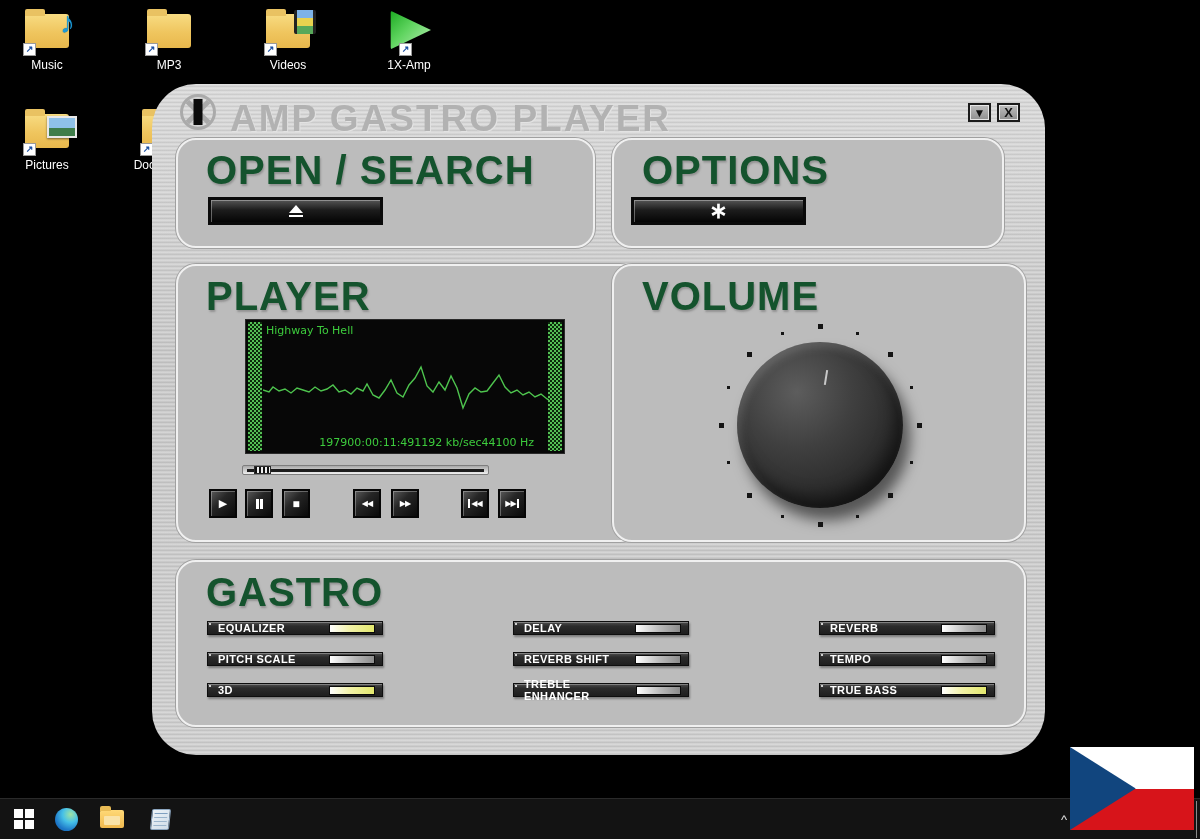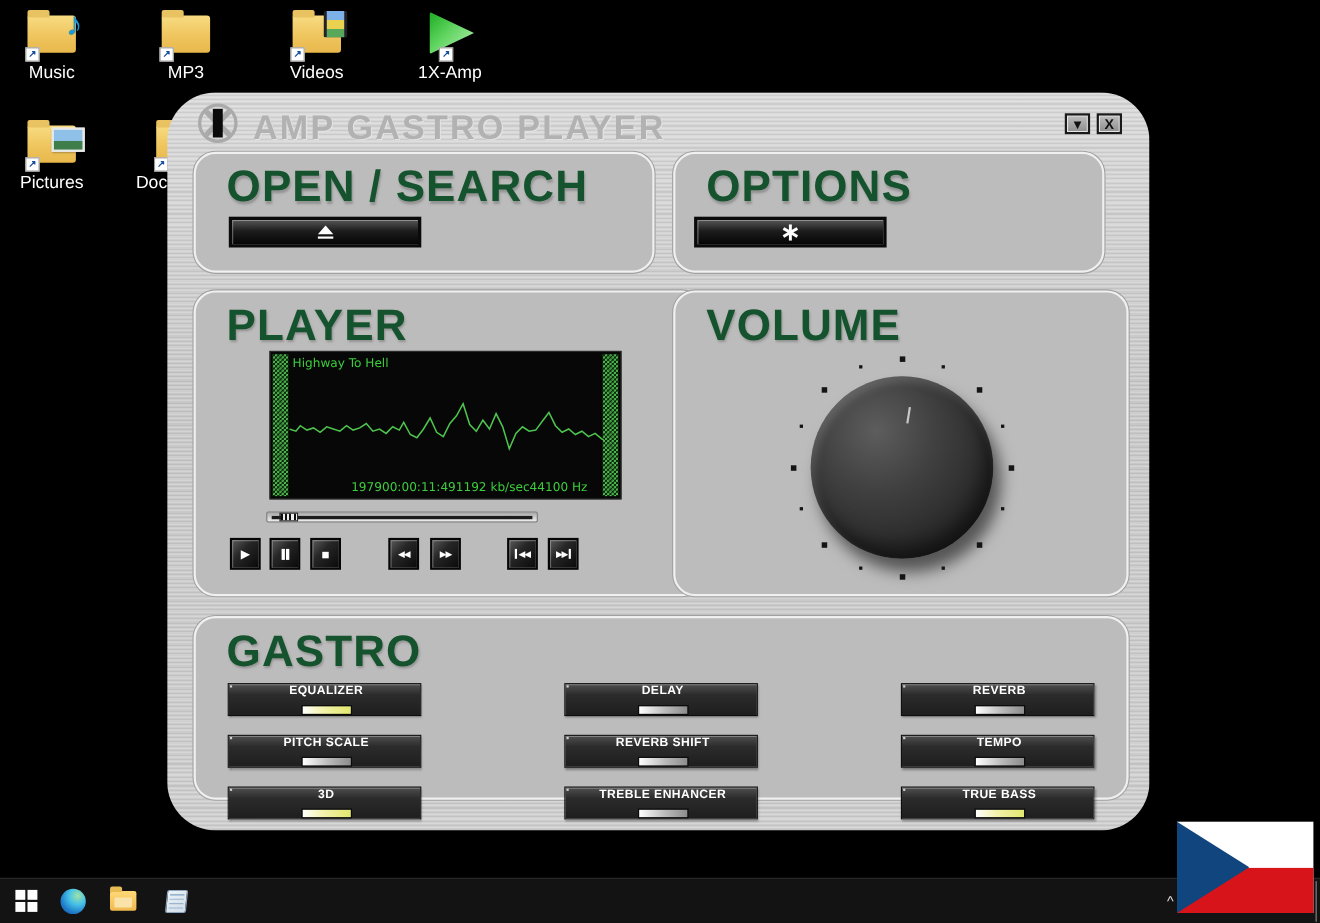--- a/index.html
+++ b/index.html
@@ -1,21 +1,21 @@
 <!DOCTYPE html>
 <html><head>
 <meta charset="utf-8">
 <style>
   * { margin:0; padding:0; box-sizing:border-box; }
   html,body { width:1200px; height:839px; overflow:hidden; background:#000; font-family:"Liberation Sans", sans-serif; }
 
   
   .desk-icon { position:absolute; width:92px; text-align:center; cursor:default; }
   .desk-icon .art { position:relative; width:48px; height:46px; margin:0 auto; }
-  .desk-icon .lbl { margin-top:4px; color:#fff; font-size:16px; text-shadow:1px 1px 2px #000, 0 0 3px #000; }
+  .desk-icon .lbl { margin-top:4px; color:#fff; font-size:12px; text-shadow:1px 1px 2px #000, 0 0 3px #000; }
   .folder { position:absolute; left:2px; top:6px; width:44px; height:34px;
             background:linear-gradient(180deg,#f8dc82 0%,#efc55e 55%,#e8b84c 100%);
             border-radius:2px 3px 3px 3px; }
   .folder:before { content:""; position:absolute; left:0; top:-5px; width:20px; height:7px;
             background:#e9c262; border-radius:2px 2px 0 0; }
   .badge { position:absolute; left:0; bottom:-2px; width:13px; height:13px; background:#fff;
            border:1px solid #9a9a9a; color:#1b4fa0; font-size:9px; font-weight:bold;
            line-height:11px; text-align:center; }
   .ov-note { position:absolute; right:-4px; top:-2px; color:#1d9ad6; font-size:30px; font-weight:bold;
              text-shadow:0 0 1px #0a5f8f; }
@@ -35,21 +35,21 @@
          background:
            repeating-linear-gradient(180deg, rgba(255,255,255,.22) 0 1px, rgba(255,255,255,0) 1px 2px, rgba(0,0,0,.05) 2px 3px, rgba(255,255,255,.1) 3px 4px),
            linear-gradient(180deg,#d8d8d8 0%,#c7c7c7 40%,#cdcdcd 100%);
   }
   .logo { position:absolute; left:28px; top:10px; width:36px; height:36px; border-radius:50%;
           border:3px solid #aaa; }
   .logo .xa,.logo .xb { position:absolute; left:50%; top:50%; width:30px; height:5px; background:#aaa; }
   .logo .xa { transform:translate(-50%,-50%) rotate(45deg); }
   .logo .xb { transform:translate(-50%,-50%) rotate(-45deg); }
   .logo .ibar { position:absolute; left:50%; top:50%; transform:translate(-50%,-50%); width:9px; height:26px; background:#0b0b0b; }
-  .win-title { position:absolute; left:78px; top:14px; font-size:31px; font-weight:bold; letter-spacing:2px;
+  .win-title { position:absolute; left:78px; top:14px; font-size:37px; font-weight:bold; letter-spacing:2px;
                color:#b2b2b2; text-shadow:1px 1px 0 #e3e3e3; }
   .sys-btn { position:absolute; top:19px; width:23px; height:19px; border:2px solid #1a1a1a;
              background:linear-gradient(180deg,#bdbdbd,#8f8f8f); color:#111; font-size:12px; font-weight:bold;
              display:flex; align-items:center; justify-content:center; cursor:pointer;
              box-shadow:inset 0 0 0 1px #e6e6e6; }
   .sys-min { left:816px; } .sys-close { left:845px; font-size:13px; }
 
   .panel { position:absolute; background:#bcbcbc; border:2px solid #f0f0f0; border-radius:20px;
            box-shadow:0 0 0 1px #a0a0a0; }
   .p-open   { left:24px;  top:54px;  width:419px; height:110px; }
@@ -107,23 +107,23 @@
   .knob { position:absolute; left:20px; top:20px; width:166px; height:166px; border-radius:50%;
           background:radial-gradient(circle at 36% 30%, #5d5d5d 0%, #404040 35%, #2c2c2c 65%, #202020 100%);
           box-shadow:7px 12px 14px rgba(0,0,0,.55), inset 3px 5px 8px rgba(255,255,255,.18), inset -6px -10px 16px rgba(0,0,0,.55);
           cursor:pointer; }
   .knob .mark { position:absolute; left:88px; top:28px; width:2px; height:15px; background:#c8c8c8; transform:rotate(9deg); }
   .knob-tick { position:absolute; background:#141414; }
 
   
   .fx-grid { position:absolute; left:29px; right:29px; top:59px; display:grid;
              grid-template-columns:176px 176px 176px; justify-content:space-between; row-gap:17px; }
-  .fx-btn { position:relative; height:30px; background:linear-gradient(180deg,#4f4f4f 0%,#2b2b2b 35%,#1e1e1e 100%);
+  .fx-btn { position:relative; height:14px; background:linear-gradient(180deg,#4f4f4f 0%,#2b2b2b 35%,#1e1e1e 100%);
             border:1px solid #0e0e0e; box-shadow:inset 0 1px 0 rgba(255,255,255,.3), 1px 2px 2px rgba(0,0,0,.35);
-            display:flex; align-items:center; justify-content:space-between; padding:0 7px 0 10px; cursor:pointer;flex-direction:column; }
+            display:flex; align-items:center; justify-content:space-between; padding:0 7px 0 10px; cursor:pointer; }
   .fx-btn:before { content:""; position:absolute; left:1px; top:1px; width:2px; height:2px; background:#cfcfcf; }
   .fx-lbl { color:#fff; font-size:11px; font-weight:bold; letter-spacing:.4px; }
   .fx-pill { width:46px; height:9px; border:1px solid #0a0a0a;
              background:linear-gradient(90deg,#ffffff 0%,#b9b9b9 55%,#8c8c8c 100%); }
   .fx-pill.on { background:linear-gradient(90deg,#ffffff 0%,#f2f2a8 45%,#e3e86e 100%); }
 
   
   .taskbar { position:absolute; left:0; top:798px; width:1200px; height:41px; background:#131313;
              border-top:1px solid #2a2a2a; }
   .tb-item { position:absolute; top:0; width:40px; height:40px; display:flex; align-items:center; justify-content:center; cursor:pointer; }

